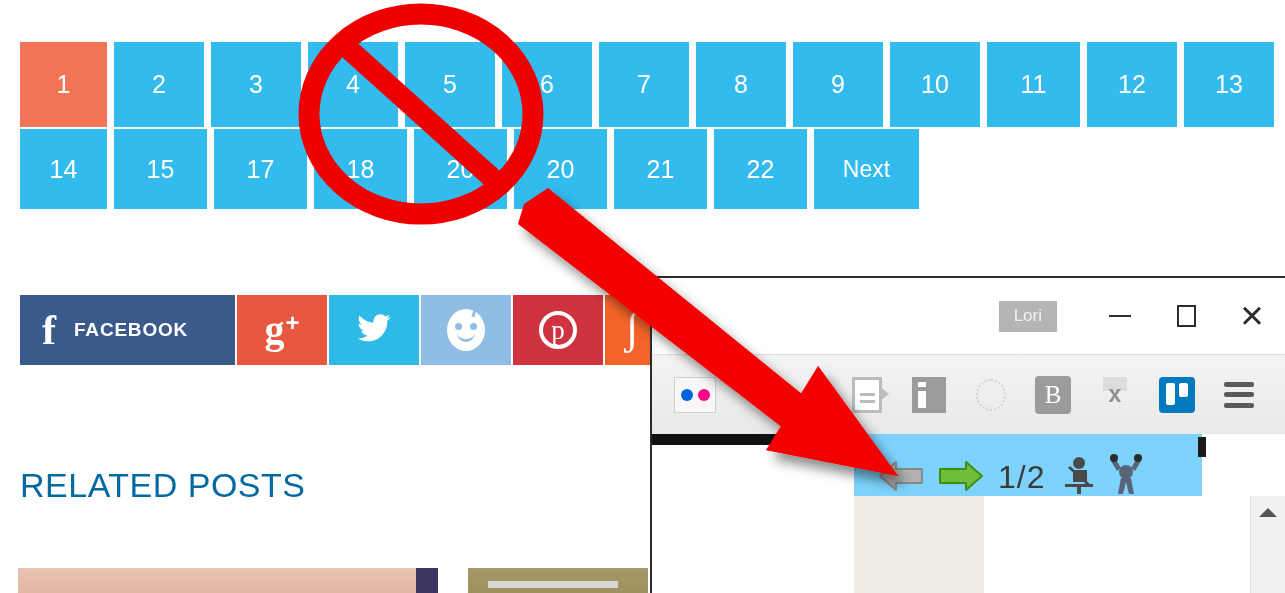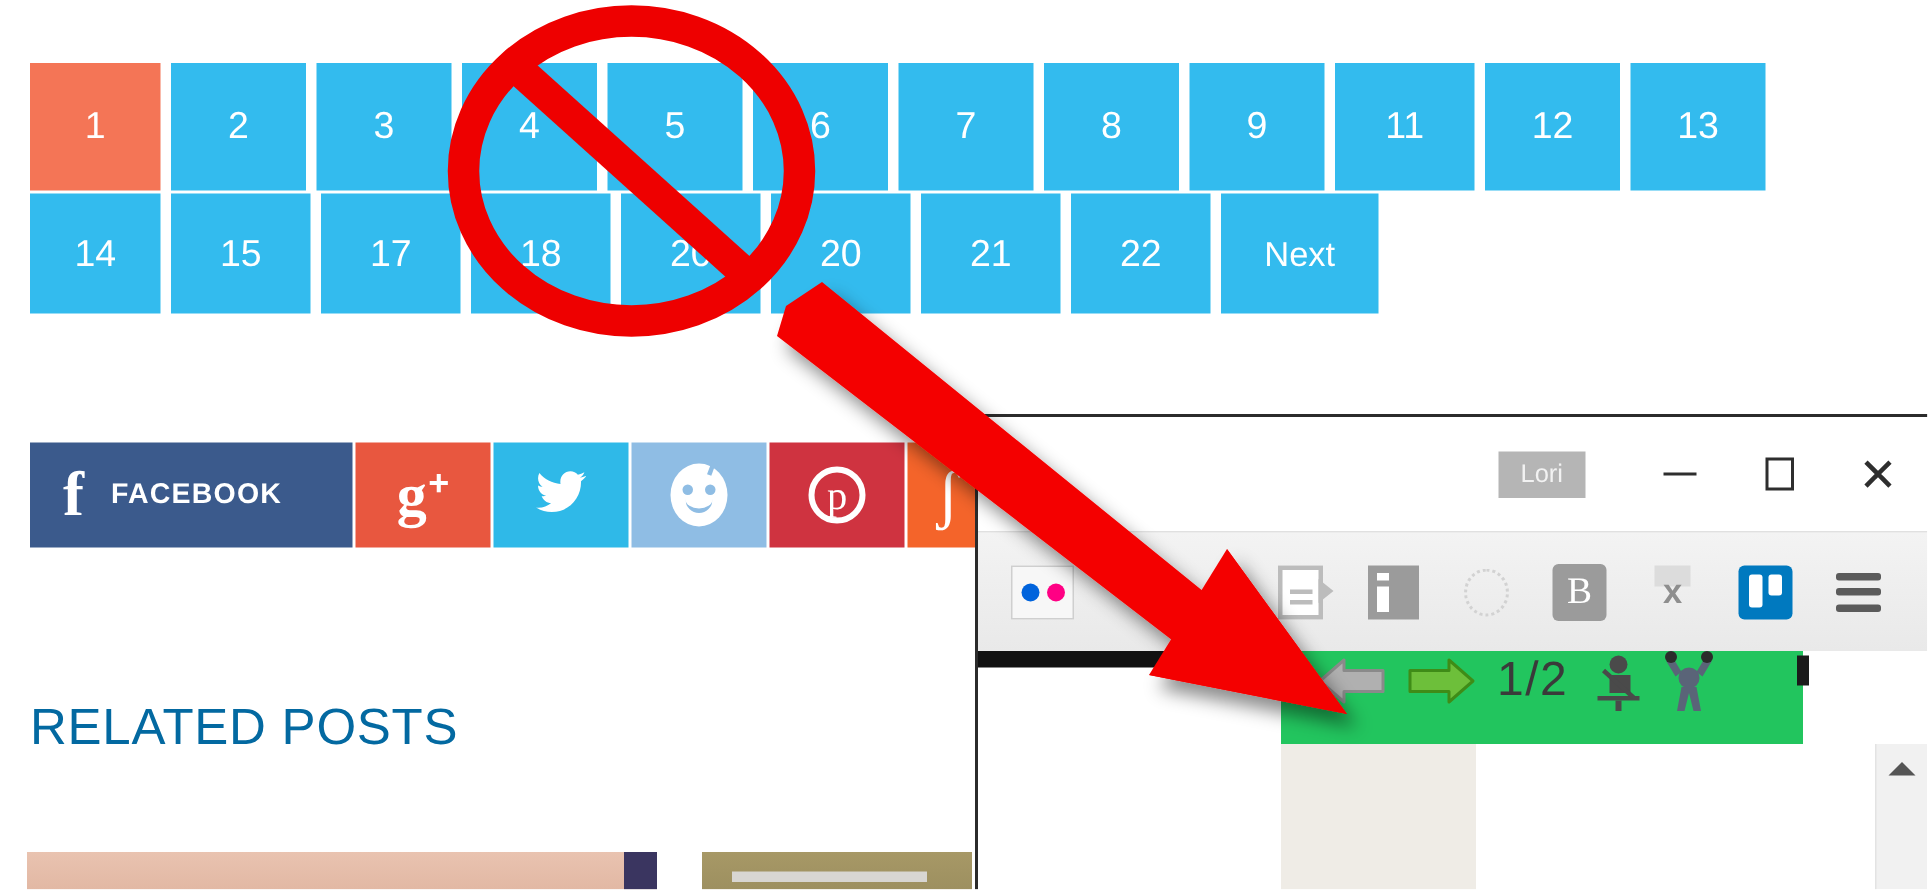--- a/index.html
+++ b/index.html
@@ -383,23 +383,23 @@
     width: 200px;
     height: 11px;
     background: #111111;
   }
   #findbar {
     position: absolute;
     left: 202px;
     top: 0px;
     width: 348px;
     height: 62px;
-    background: #22c55e;
-    display: flex;
-    align-items: flex-start;
+    background: #7dd3fc;
+    display: flex;
+    align-items: flex-end;
     gap: 6px;
     padding-left: 22px;
     box-sizing: border-box;
   }
   #findbar .grip {
     position:absolute; right:-4px; top:3px;
     width:8px; height:20px; background:#1b1b1b;
   }
   .fb-arrow {
     width: 52px; height: 40px;
@@ -478,20 +478,21 @@
     <div class="pg-row row1">
       <div class="pg-btn active w1">1</div>
       <div class="pg-btn w2">2</div>
       <div class="pg-btn w2">3</div>
       <div class="pg-btn w2">4</div>
       <div class="pg-btn w2">5</div>
       <div class="pg-btn w2">6</div>
       <div class="pg-btn w2">7</div>
       <div class="pg-btn w2">8</div>
       <div class="pg-btn w2">9</div>
+      <div class="pg-btn w2">10</div>
       <div class="pg-btn w3">11</div>
       <div class="pg-btn w2">12</div>
       <div class="pg-btn w2">13</div>
     </div>
     <div class="pg-row row2">
       <div class="pg-btn shorty w1">14</div>
       <div class="pg-btn shorty w3">15</div>
       <div class="pg-btn shorty w3">17</div>
       <div class="pg-btn shorty w3">18</div>
       <div class="pg-btn shorty w3">20</div>

